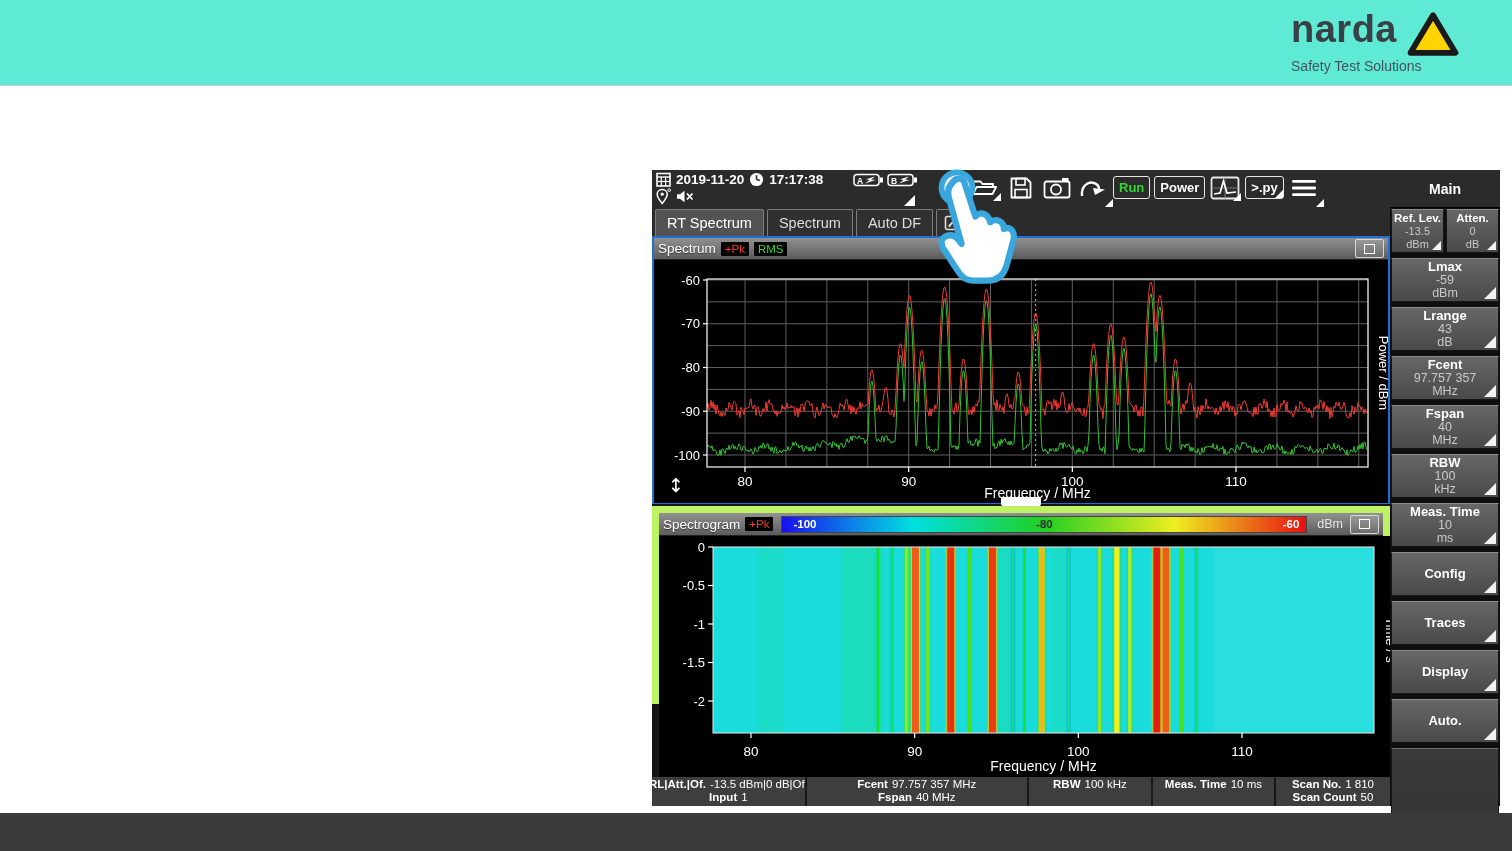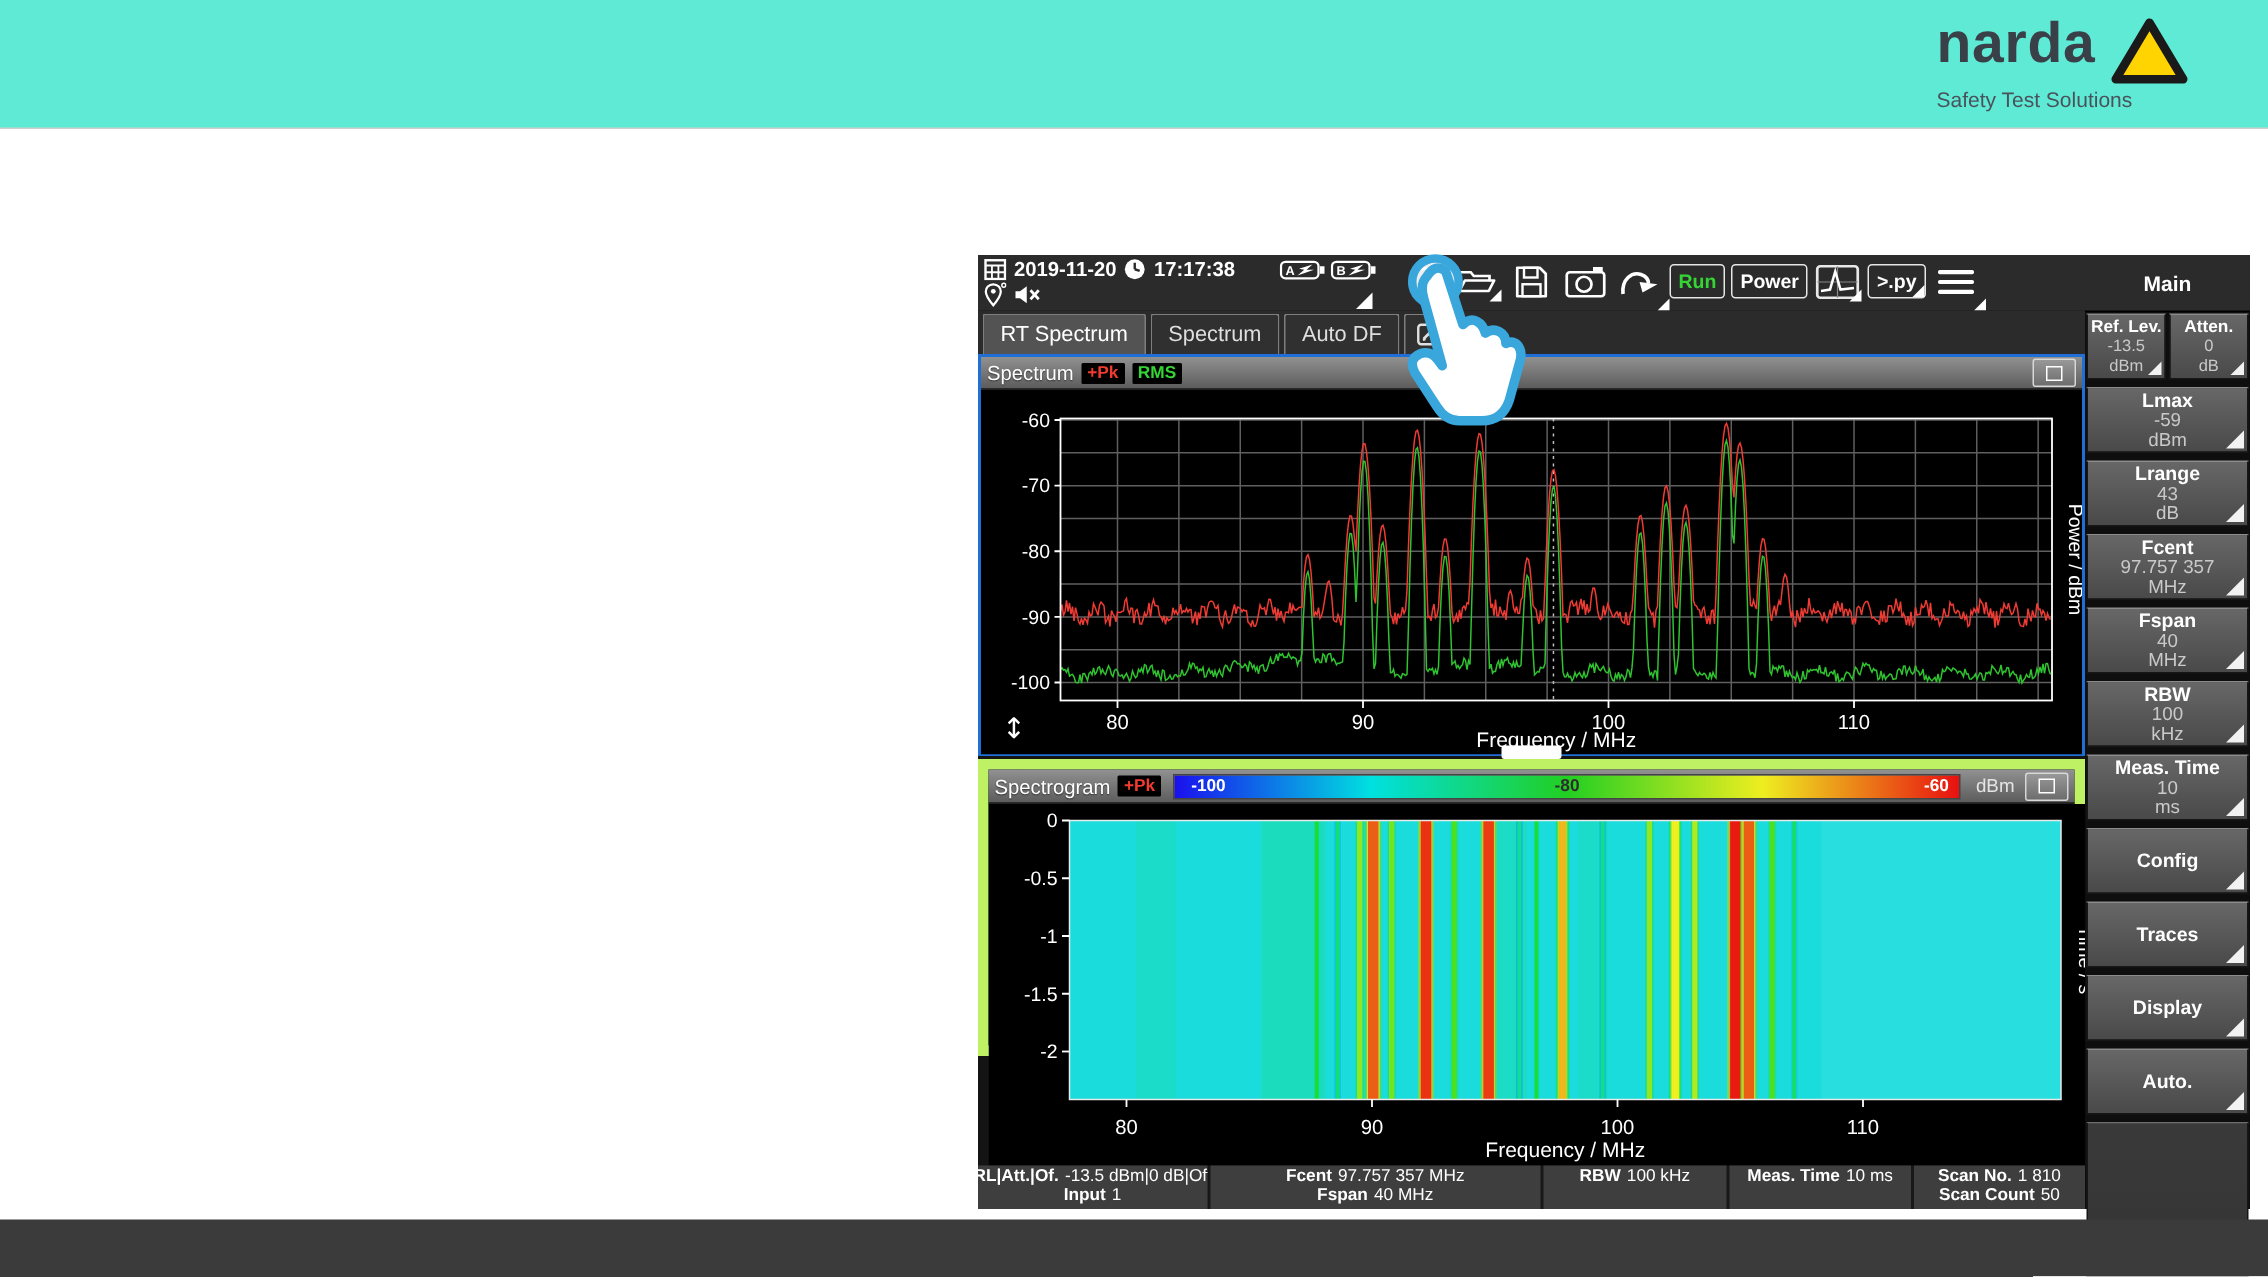--- a/index.html
+++ b/index.html
@@ -38,21 +38,21 @@
   .tab{height:26px;padding:0 11px;display:flex;align-items:center;font-size:14.5px;color:#dedede;background:#303030;border:1px solid #7e7e7e;border-bottom:none;border-radius:2px 2px 0 0;cursor:pointer;white-space:nowrap}
   .tab.active{background:#535353;color:#fff}
   .tab.icon-tab{padding:0 7px}
 
   .win{position:absolute;left:0;width:738px;box-sizing:border-box;background:#000}
   .spectrum-win{top:66px;height:268px;border:2px solid #1f6fd6}
   .spectrogram-win{top:336px;height:198px;border:7px solid #bef264}
   .titlebar{height:21px;background:linear-gradient(#919191,#5c5c5c);display:flex;align-items:center;padding:0 4px;gap:5px;border-bottom:1px solid #222}
   .spectrogram-win .titlebar{height:22px}
   .titlebar .title{font-size:13.5px;color:#fff;text-shadow:0 1px 1px rgba(0,0,0,.55)}
-  .badge{background:#000;font-size:11.5px;font-weight:bold;padding:1px 4px;line-height:12px;border-radius:1px}
+  .badge{background:#000;font-size:11.5px;font-weight:normal;padding:1px 4px;line-height:12px;border-radius:1px}
   .badge.pk{color:#f23b30}
   .badge.rms{color:#35d435}
   .max-btn{margin-left:auto;width:27px;height:17px;border:1px solid #d8d8d8;border-radius:2px;background:linear-gradient(#989898,#6d6d6d);display:flex;align-items:center;justify-content:center;cursor:pointer}
   .max-btn .sq{width:9px;height:8px;border:1.5px solid #fff}
 
   .colorbar{flex:1;height:15px;margin:0 3px;position:relative;border:1px solid #444;
     background:linear-gradient(90deg,#1a10ee 0%,#00e0e0 25%,#22cf22 50%,#eeee20 75%,#e81010 100%);
     font-size:11.5px;font-weight:bold}
   .cb-min{position:absolute;left:11px;top:1px;color:#fff}
   .cb-mid{position:absolute;left:50%;top:1px;transform:translateX(-50%);color:#2e2e2e}

